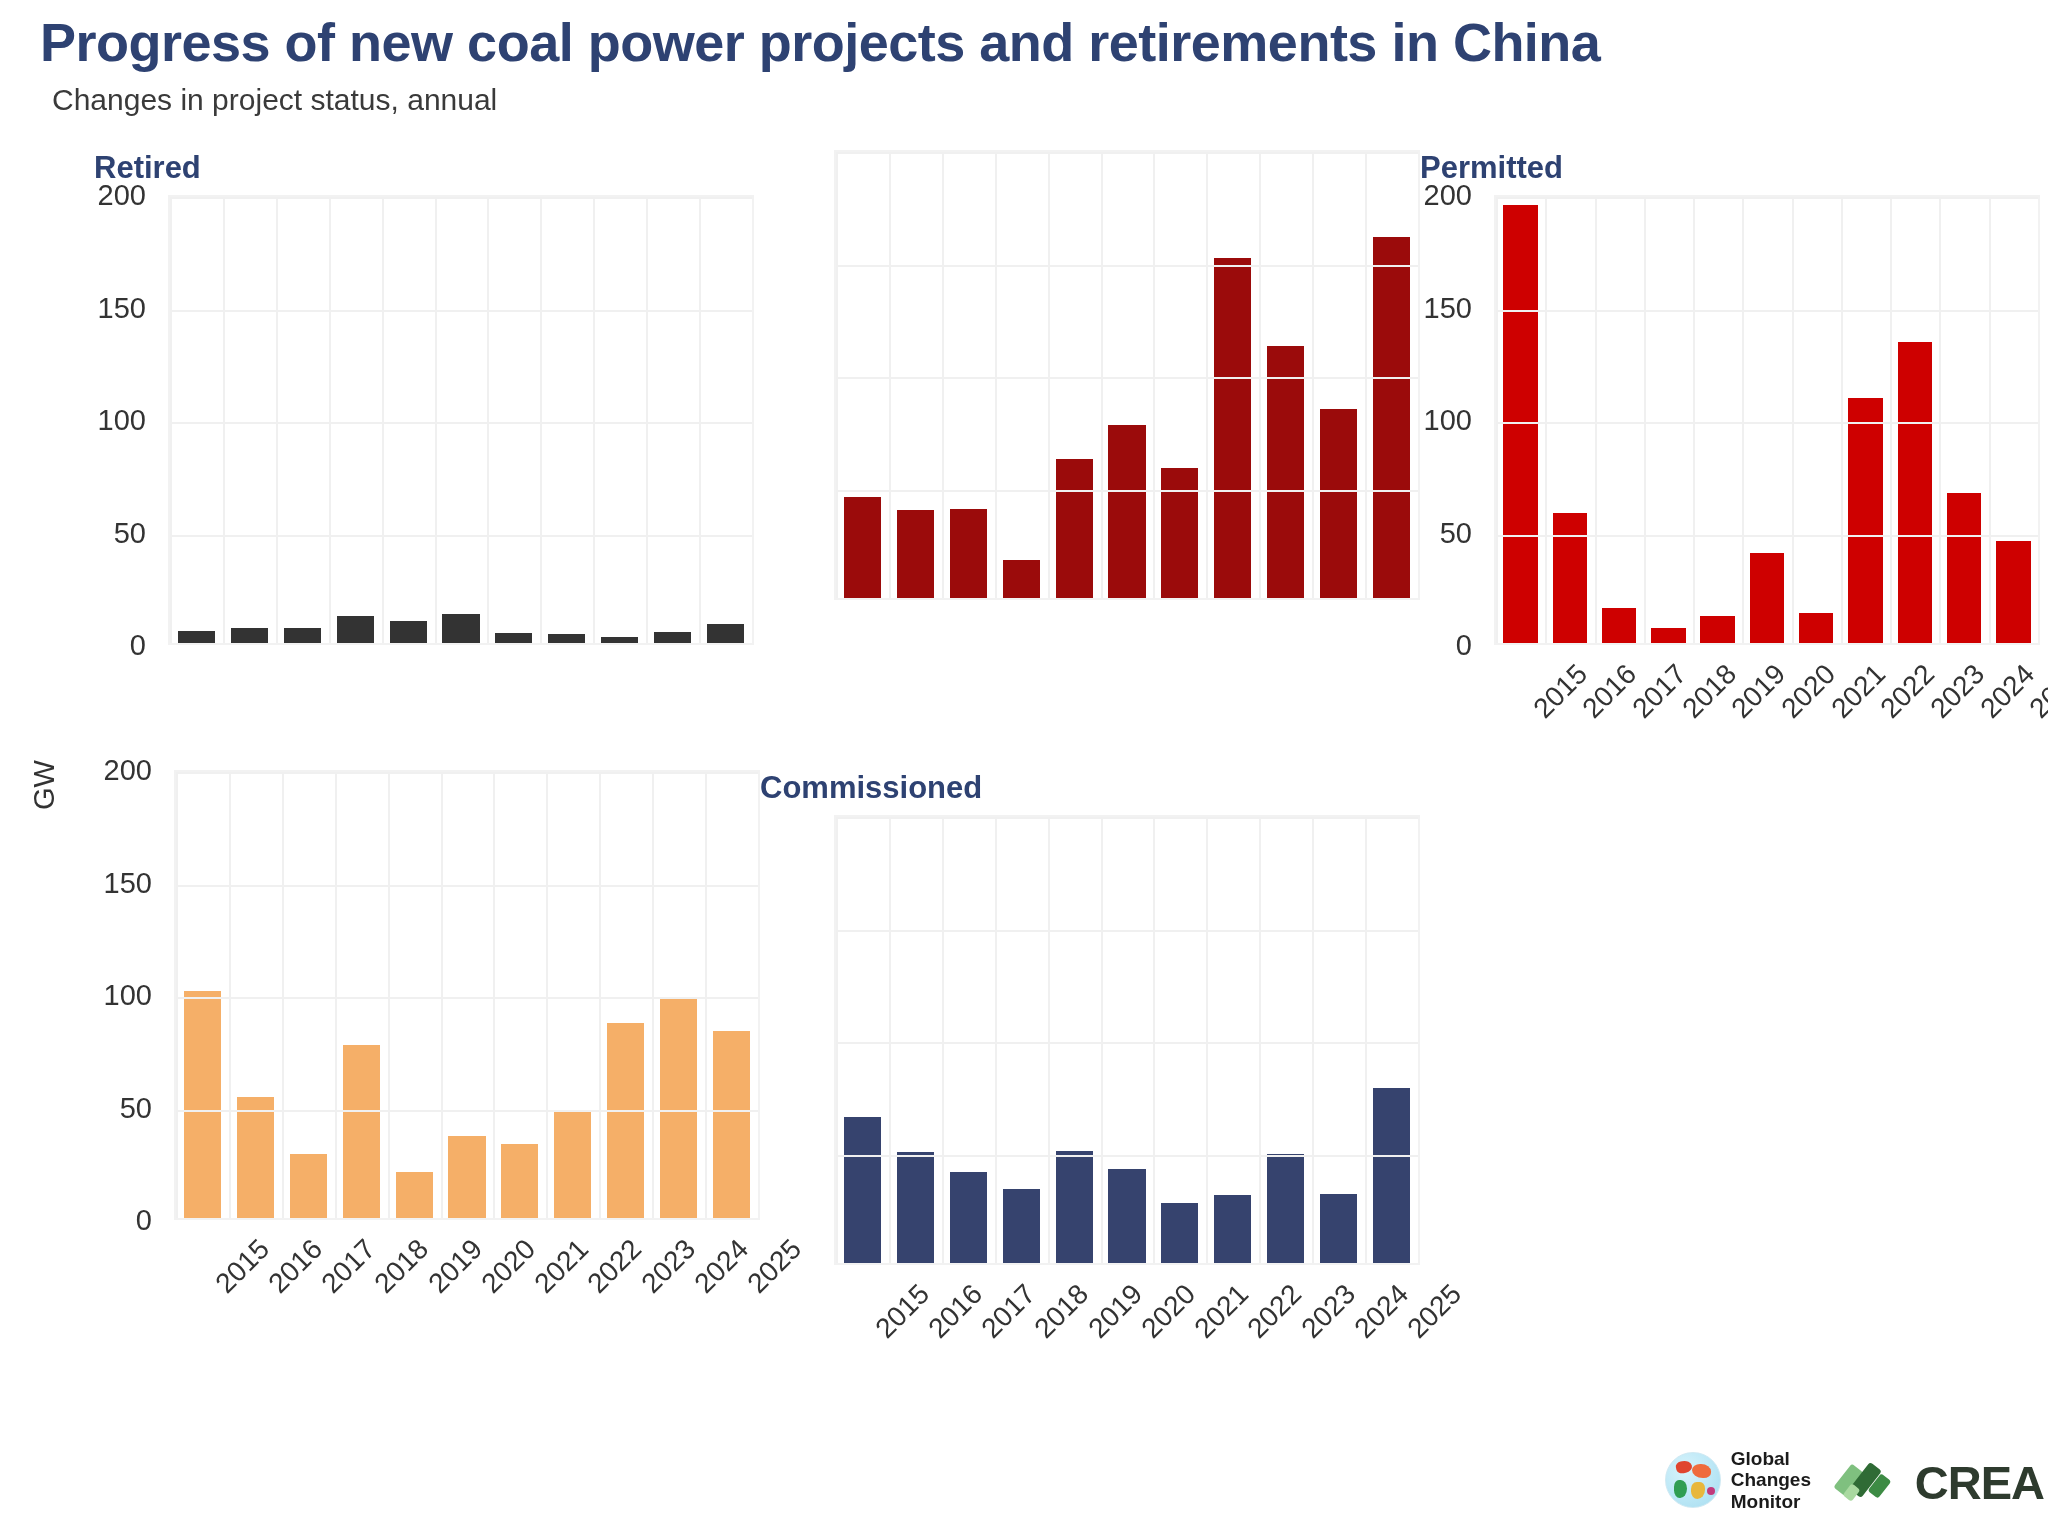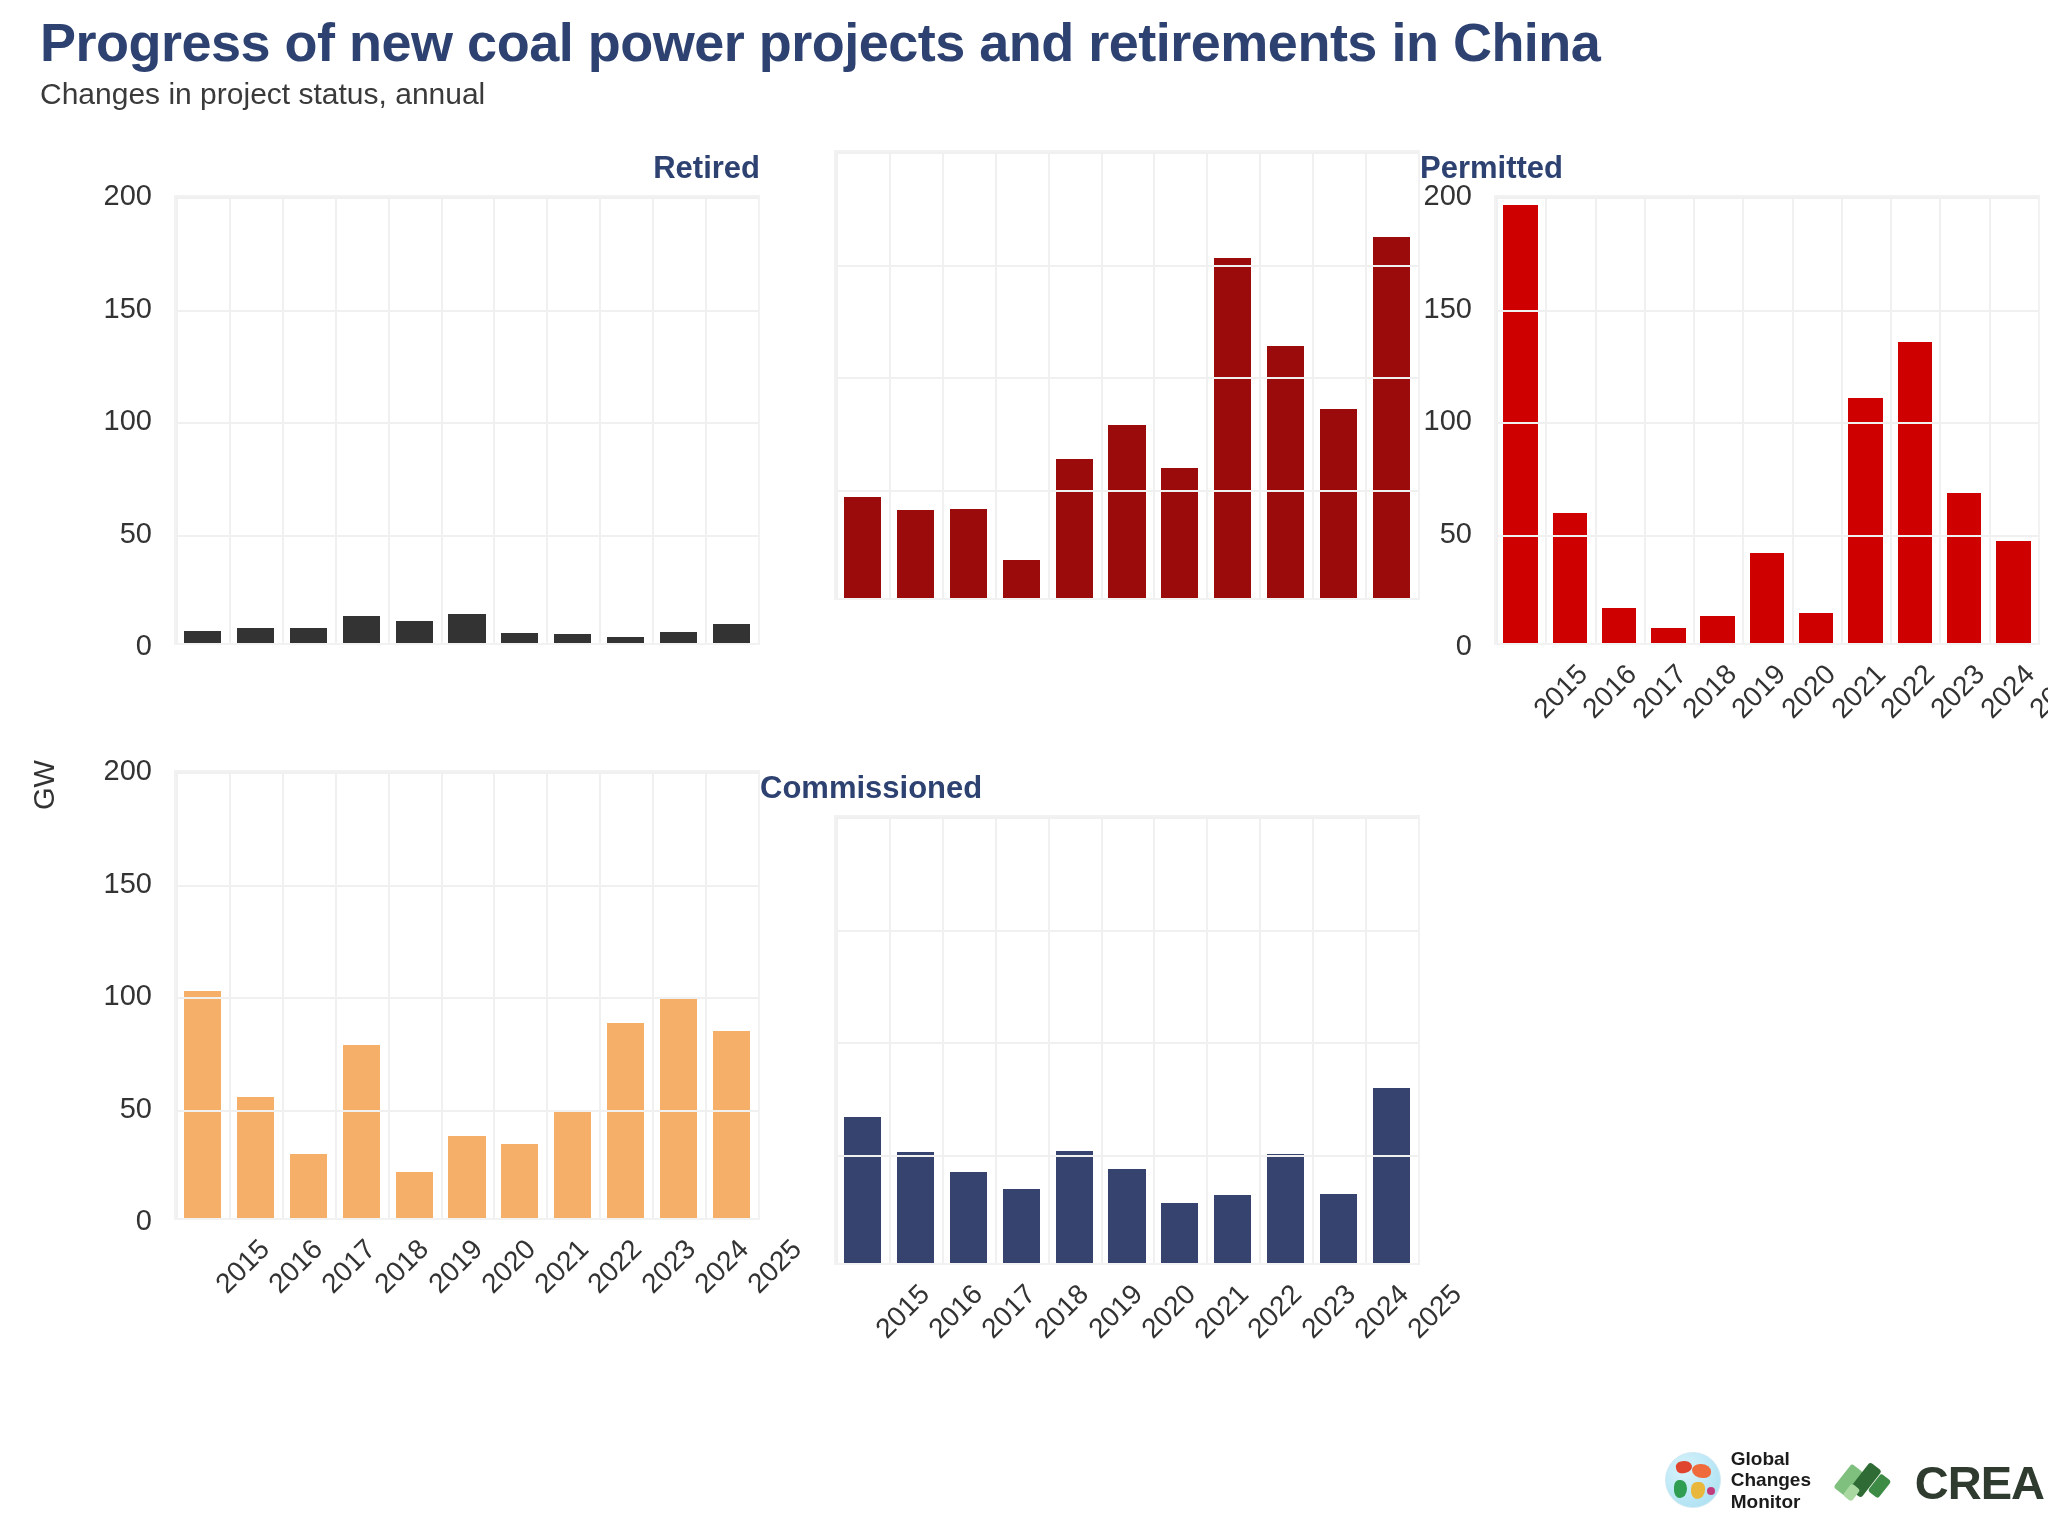--- a/index.html
+++ b/index.html
@@ -12,21 +12,21 @@
   }
   
   #header{position:absolute;left:40px;top:14px;width:1900px;}
   #chart-title{
     font-size:54px;font-weight:bold;color:#2e4272;
     letter-spacing:-0.5px;line-height:1.05;margin:0 0 6px 0;
     font-family:"Liberation Sans", sans-serif;
   }
   #chart-subtitle{
     font-size:30px;font-weight:400;color:#3a3a3a;
-    line-height:1.1;margin:0;
+    line-height:1.1;margin:12px;
     font-family:"Liberation Sans", sans-serif;
   }
 
   
   #facet-grid{position:absolute;left:0;top:150px;width:2048px;height:1320px;}
 
   .facet{position:absolute;}
 
   .facet-title{
     font-size:31px;font-weight:bold;color:#2e4272;
@@ -110,21 +110,21 @@
 
 <div id="header">
   <h1 id="chart-title">Progress of new coal power projects and retirements in China</h1>
   <p id="chart-subtitle">Changes in project status, annual</p>
 </div>
 
 <div id="ylab-gw">GW</div>
 
 <div id="facet-grid">
 
-  <div class="facet" id="facet-0" style="left:100px;top:0px;width:660px;text-align:right;">
+  <div class="facet" id="facet-0" style="left:94px;top:0px;width:660px;">
     <div class="facet-title">Retired</div>
     <div class="plot-wrap" id="wrap-0" style="height:450px;">
       <div class="axis-y">
           <div class="ytick" style="top: 450px;">0</div>
           <div class="ytick" style="top: 337.5px;">50</div>
           <div class="ytick" style="top: 225px;">100</div>
           <div class="ytick" style="top: 112.5px;">150</div>
           <div class="ytick" style="top: 0px;">200</div>
         </div>
       <div class="panel">

